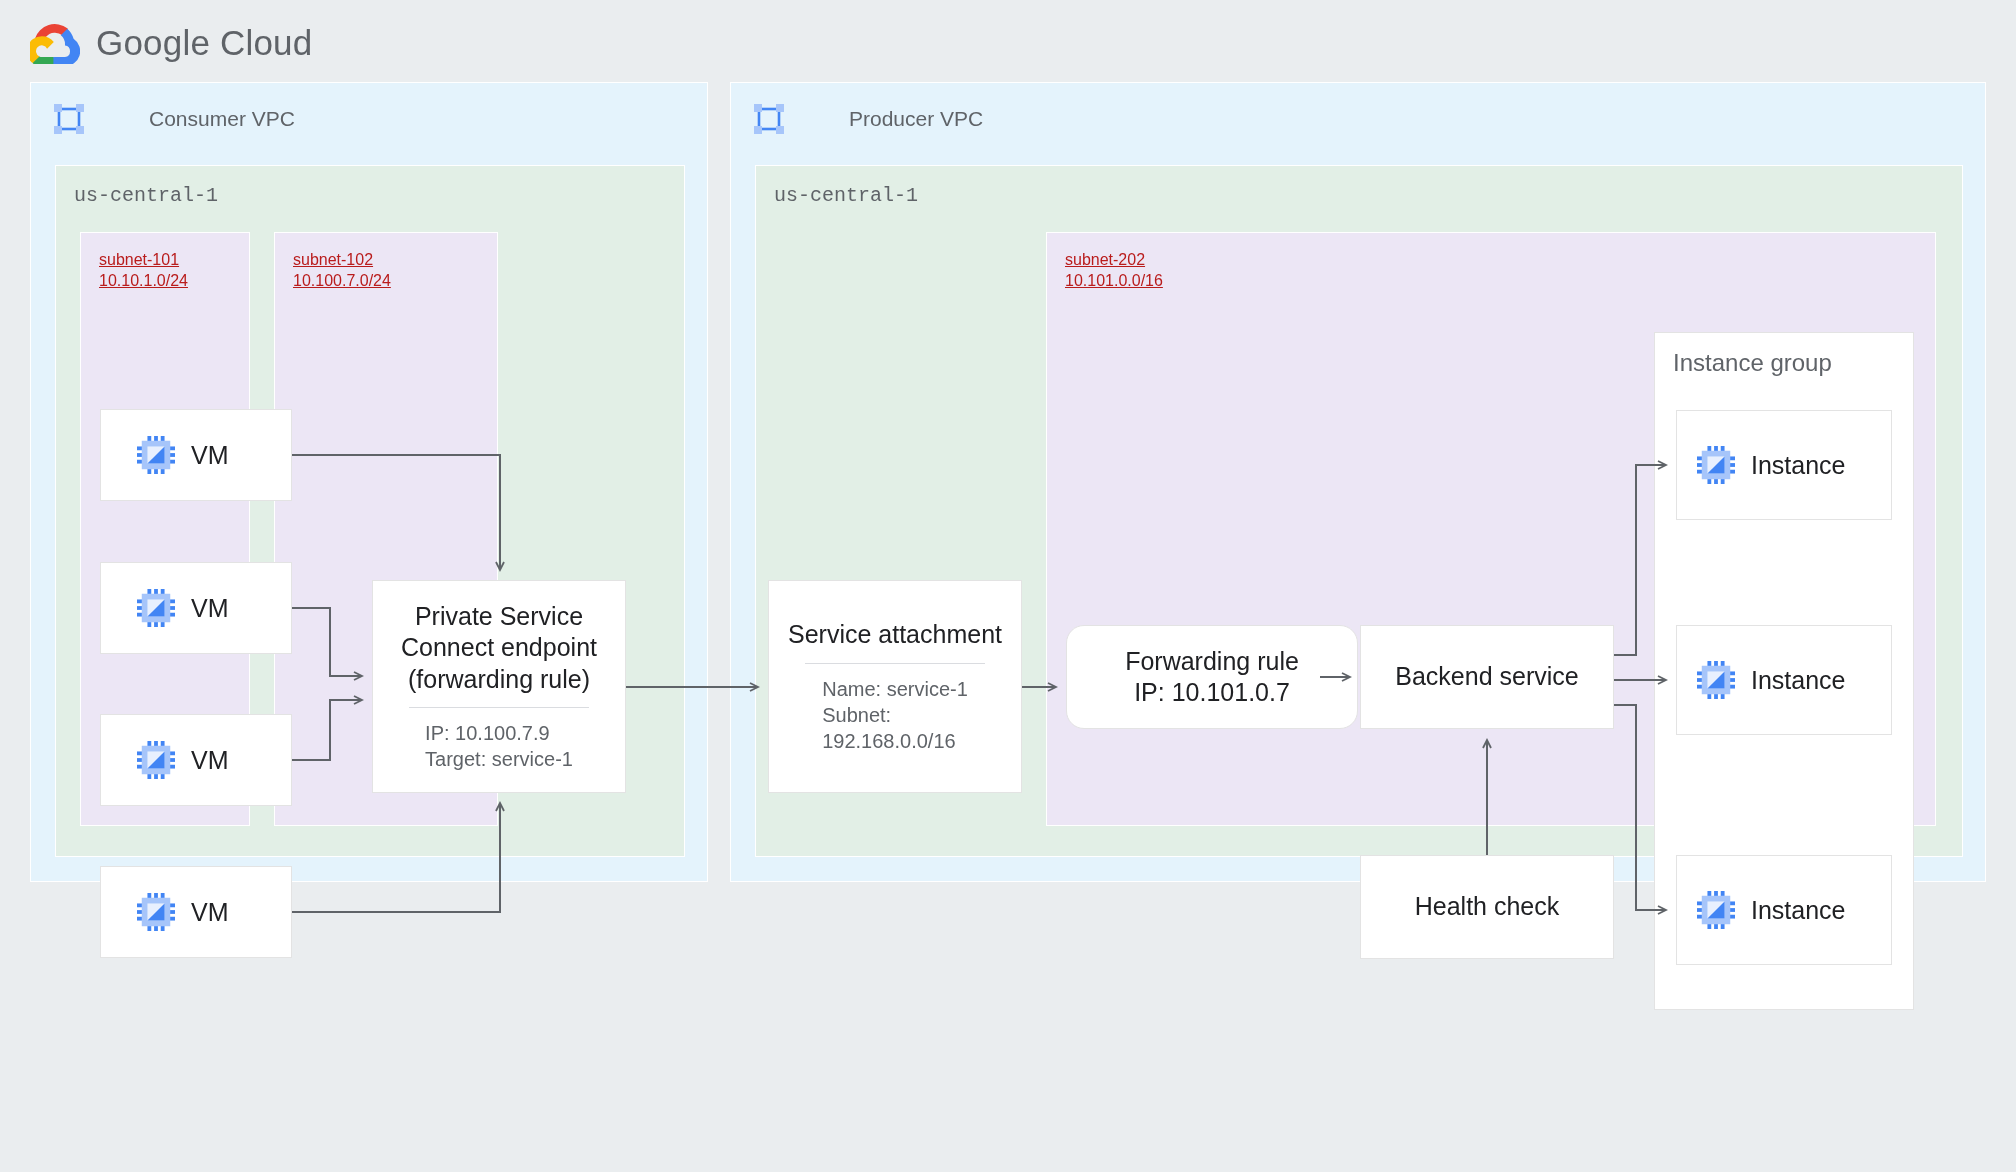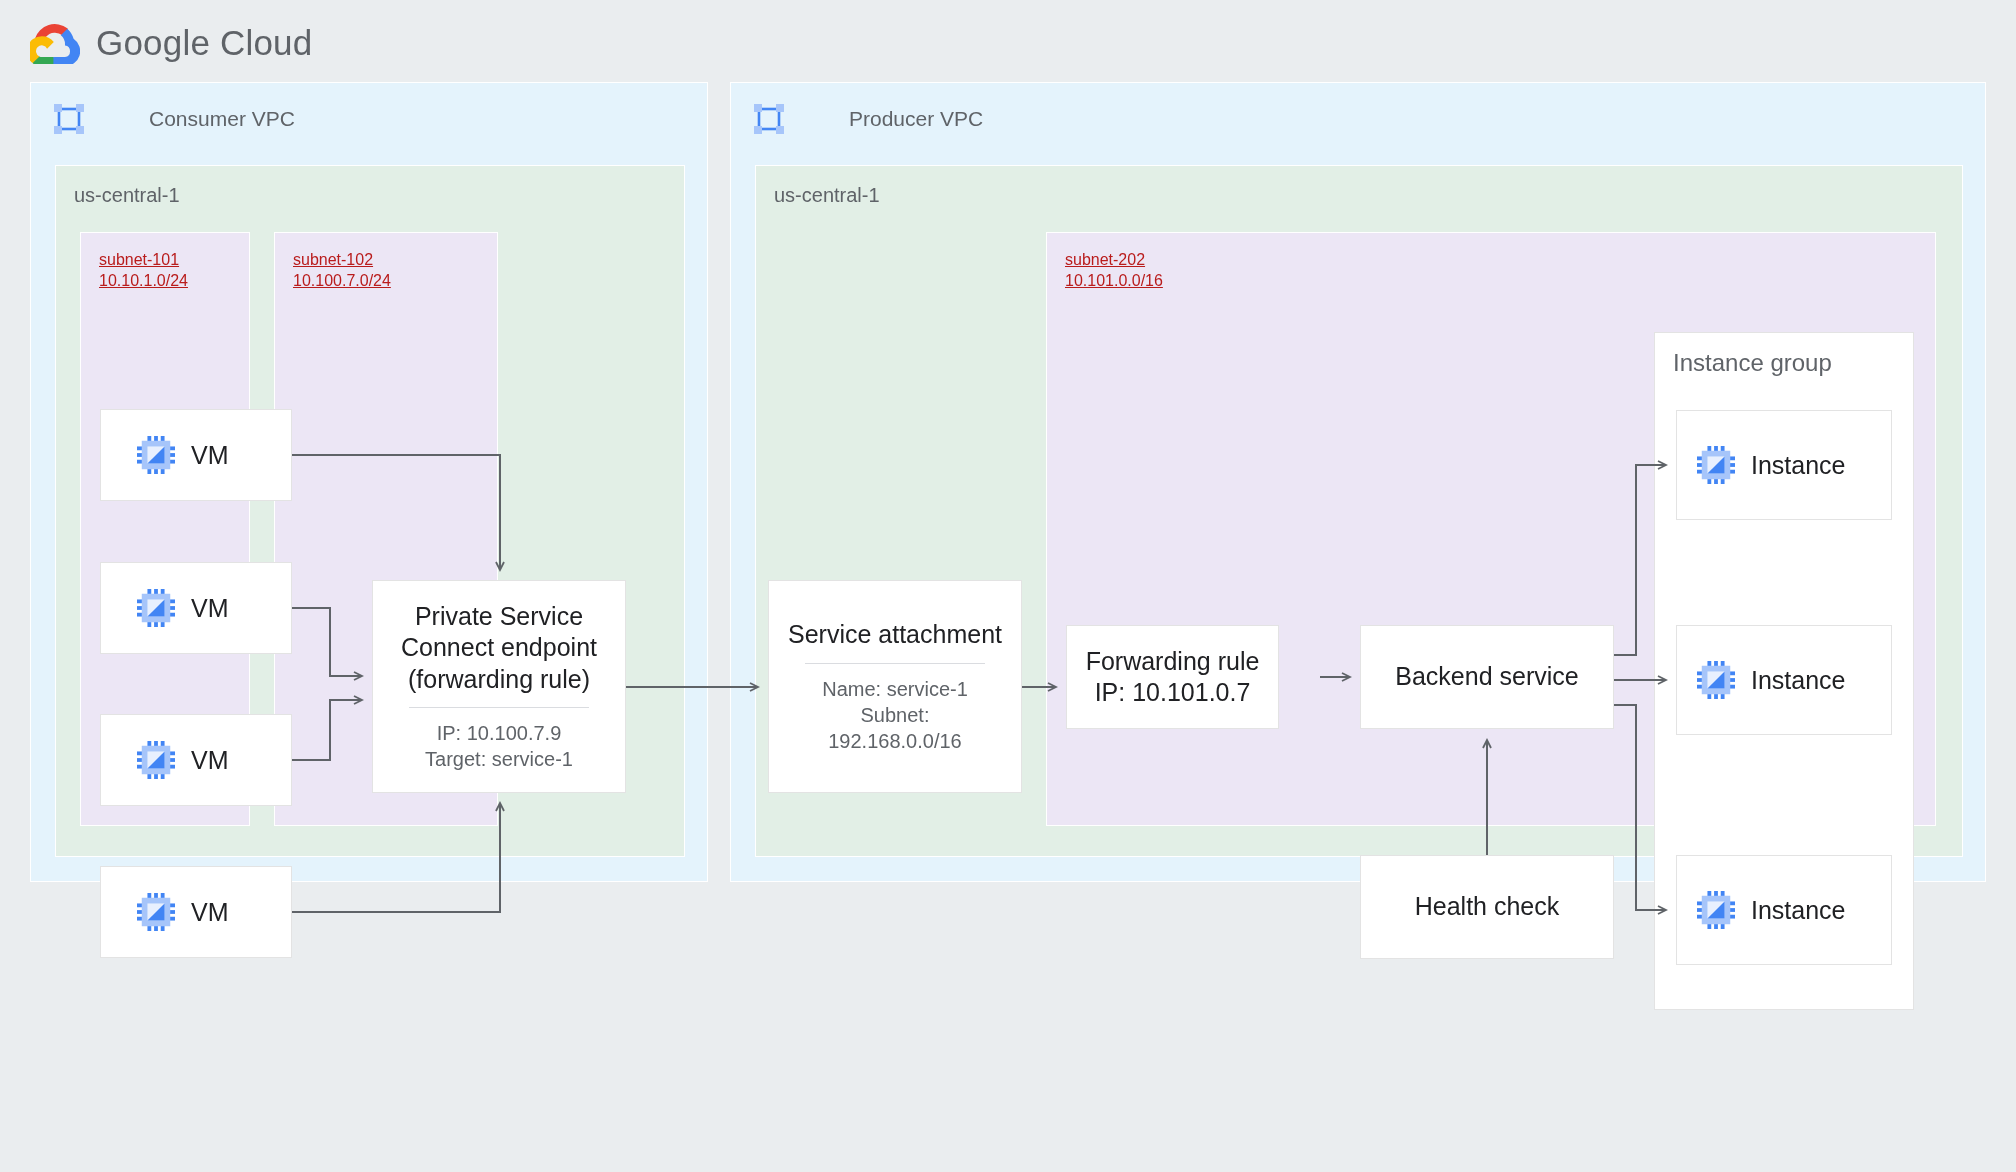--- a/index.html
+++ b/index.html
@@ -53,20 +53,21 @@
     position: absolute;
     background: #e2efe6;
     border: 1px solid #ffffff;
   }
   .region-label {
     position: absolute;
     left: 18px; top: 18px;
     font-size: 20px;
     color: #5f6368;
     white-space: nowrap;
+    font-family: Liberation Mono, monospace;
   }
 
   .subnet {
     position: absolute;
     background: #ece6f5;
     border: 1px solid #ffffff;
   }
   .subnet-label {
     position: absolute;
     left: 18px; top: 16px;
@@ -94,21 +95,21 @@
     font-size: 25px;
     color: #202124;
     line-height: 1.26;
     white-space: pre-line;
   }
   .node-sub {
     font-size: 20px;
     color: #5f6368;
     line-height: 1.3;
     white-space: pre-line;
-    text-align: center;
+    text-align: left;
   }
   .divider {
     width: 78%;
     height: 1px;
     background: #dadce0;
     margin: 12px 0 12px 0;
   }
 
   .icon-node {
     gap: 16px;
@@ -305,21 +306,21 @@
   </div>
 
   <div class="node node-center" style="left:768px; top:580px; width:254px; height:213px; padding:18px 10px;">
     <div class="node-title">Service attachment</div>
     <div class="divider"></div>
     <div class="node-sub">Name: service-1
 Subnet:
 192.168.0.0/16</div>
   </div>
 
-  <div class="node node-center" style="left:1066px; top:625px; width:213px; height:104px;">
+  <div class="node node-center" style="left:1066px; top:625px; width:292px; height:104px;border-radius:18px;">
     <div class="node-title" style="text-align:center;">Forwarding rule
 IP: 10.101.0.7</div>
   </div>
 
   <div class="node node-center" style="left:1360px; top:855px; width:254px; height:104px;">
     <div class="node-title">Health check</div>
   </div>
 
   <div class="node node-center" style="left:1360px; top:625px; width:254px; height:104px;">
     <div class="node-title">Backend service</div>

